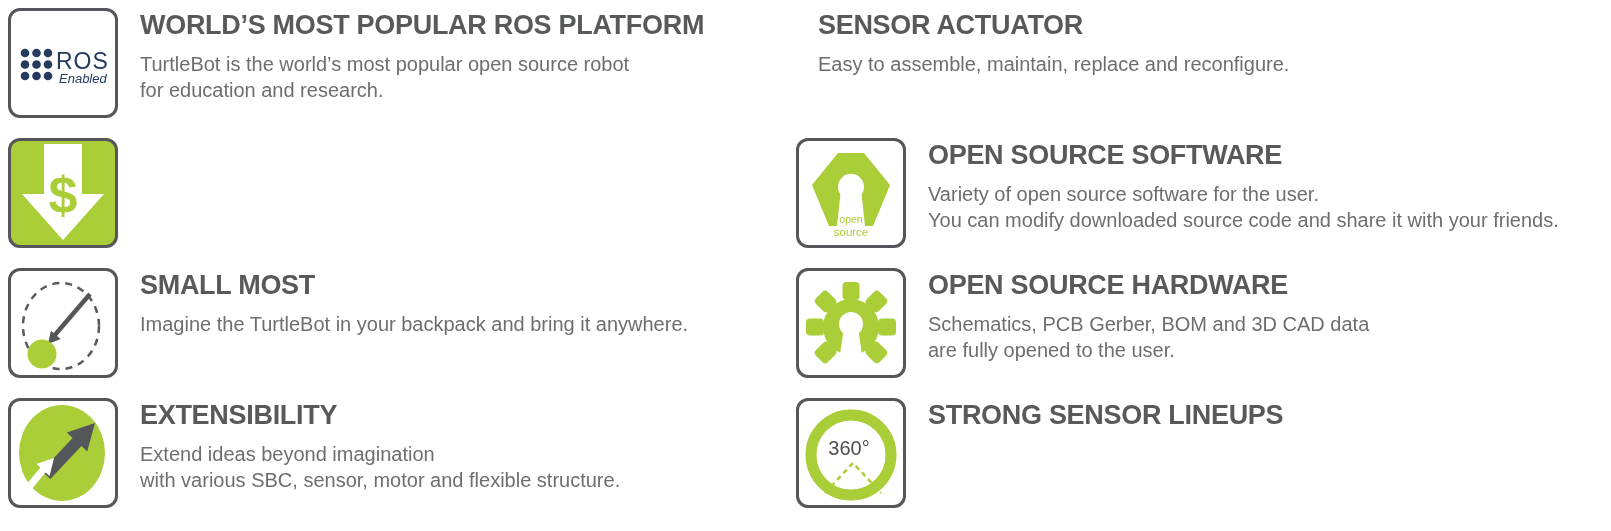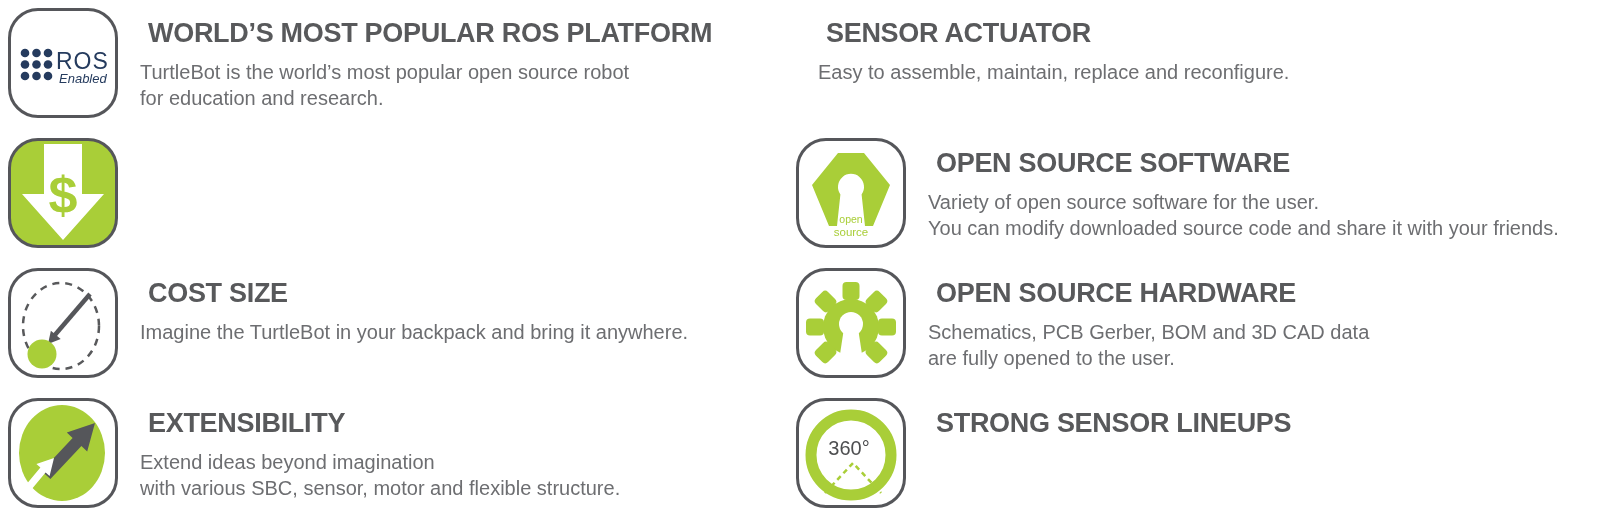--- a/index.html
+++ b/index.html
@@ -8,27 +8,27 @@
     font-family:"Liberation Sans", sans-serif;
     overflow:hidden;
   }
   .features-grid { display:flex; padding:8px 0 0 8px; }
   .col { display:flex; flex-direction:column; }
   .col-left  { width:772px; }
   .col-right { width:815px; padding-left:16px; }
   .feature { display:flex; height:130px; align-items:flex-start; }
   .icon-box {
     flex:none; width:110px; height:110px; box-sizing:border-box;
-    border:3px solid #55565a; border-radius:30px; background:#fff; overflow:hidden;
+    border:3px solid #55565a; border-radius:12px; background:#fff; overflow:hidden;
   }
   .icon-box.filled { background:#a9ce38; }
   .icon-box svg { display:block; width:104px; height:104px; }
   .feature-text { margin-left:22px; padding-top:2px; }
   .feature-title {
-    margin:8px; font-size:27px; font-weight:700; color:#58595b; letter-spacing:-0.3px;
+    margin:0; font-size:27px; font-weight:700; color:#58595b; letter-spacing:-0.3px;
   }
   .feature-desc {
     margin:10px 0 0; font-size:20px; line-height:1.32; color:#6d6e71;
     white-space:pre-line;
   }
   .svg-label { font-family:"Liberation Sans", sans-serif; }
 </style>
 </head>
 <body>
 
@@ -73,21 +73,21 @@
     <div class="feature">
       <div class="icon-box">
         <svg viewBox="3 3 104 104">
           <ellipse cx="53" cy="58" rx="38" ry="43" fill="none" stroke="#58595b" stroke-width="2.5" stroke-dasharray="7 6"></ellipse>
           <line x1="82" y1="26" x2="46" y2="68" stroke="#55565a" stroke-width="4.5"></line>
           <polygon points="40,76 52.7,71.1 42.9,62.7" fill="#55565a"></polygon>
           <circle cx="34" cy="86" r="14.5" fill="#a9ce38"></circle>
         </svg>
       </div>
       <div class="feature-text">
-        <h3 class="feature-title">COST SIZE</h3>
+        <h3 class="feature-title">SMALL MOST</h3>
         <p class="feature-desc">Imagine the TurtleBot in your backpack and bring it anywhere.</p>
       </div>
     </div>
 
     <div class="feature">
       <div class="icon-box">
         <svg viewBox="3 3 104 104">
           <ellipse cx="54" cy="55" rx="43" ry="48" fill="#a9ce38"></ellipse>
           <polygon fill="#55565a" points="87,25 79.2,53.5 73.4,48.1 42.4,81.1 33.6,72.9 64.6,39.9 58.8,34.5"></polygon>
           <polygon fill="#ffffff" points="46,60 41.6,78.1 37.6,74.4 22.6,92.4 17.4,87.6 32.4,69.6 28.4,65.9"></polygon>

